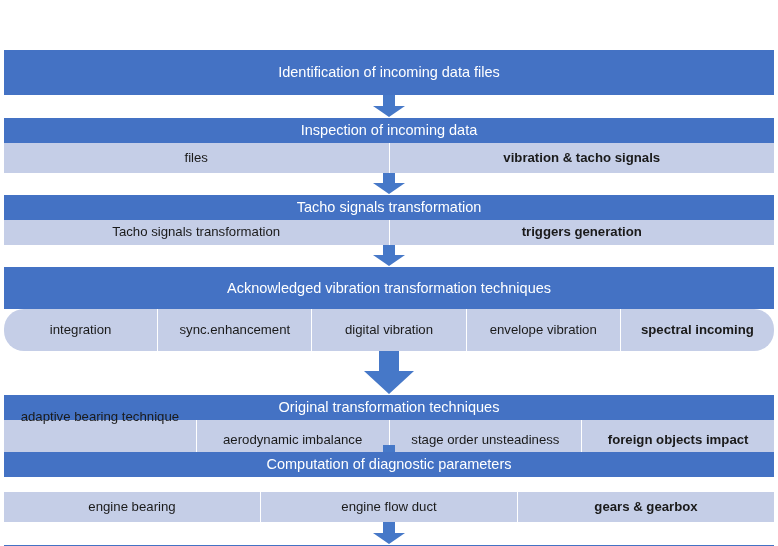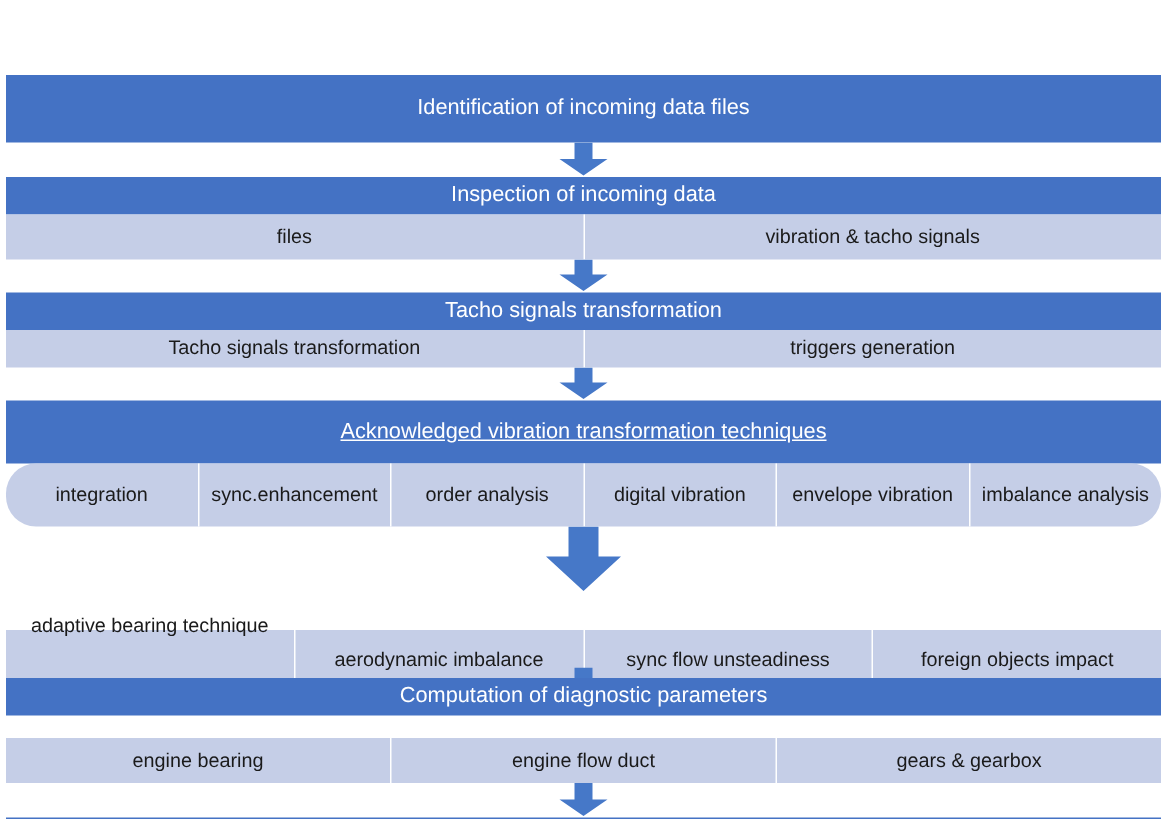--- a/index.html
+++ b/index.html
@@ -50,20 +50,21 @@
     color: #1a1a1a;
     font-size: 13.2px;
     line-height: 1.12;
     padding: 0 3px;
     box-sizing: border-box;
     border-right: 1.5px solid #ffffff;
     position: relative;
   }
   .sub-cell:last-child {
     border-right: none;
+    font-weight: bold;
   }
   .sub-cell.overflow-up {
     overflow: visible;
   }
   .sub-cell .cell-text {
     display: block;
     width: 100%;
   }
   .sub-cell.overflow-up .cell-text {
     position: absolute;
@@ -117,57 +118,55 @@
       <span class="cell-text">triggers generation</span>
     </div>
   </div>
 
   <div class="arrow" style="top:199px;left:372px;width:34px;height:22px;">
     <svg width="34" height="22" viewBox="0 0 34 22">
       <polygon points="11,0 23,0 23,10 33,10 17,21 1,10 11,10" fill="#4678C8"></polygon>
     </svg>
   </div>
 
-  <div class="header-bar" style="top:221px;height:42px;text-decoration:underline;">Acknowledged vibration transformation techniques</div>
+  <div class="header-bar" style="top:221px;height:42px;">Acknowledged vibration transformation techniques</div>
   <div class="sub-row" style="top:263px;height:42px;border-radius:20px;">
     <div class="sub-cell">
       <span class="cell-text">integration</span>
     </div>
     <div class="sub-cell">
       <span class="cell-text">sync.enhancement</span>
     </div>
     <div class="sub-cell">
-      <span class="cell-text">order analysis</span>
-    </div>
-    <div class="sub-cell">
       <span class="cell-text">digital vibration</span>
     </div>
     <div class="sub-cell">
       <span class="cell-text">envelope vibration</span>
     </div>
     <div class="sub-cell">
-      <span class="cell-text">imbalance analysis</span>
+      <span class="cell-text">spectral incoming</span>
     </div>
   </div>
 
   <div class="arrow" style="top:305px;left:362px;width:54px;height:44px;">
     <svg width="54" height="44" viewBox="0 0 54 44">
       <polygon points="17,0 37,0 37,20 52,20 27,43 2,20 17,20" fill="#4678C8"></polygon>
     </svg>
   </div>
 
+  <div class="header-bar" style="top:349px;height:25px;">Original transformation techniques</div>
   <div class="sub-row" style="top:374px;height:41px;">
     <div class="sub-cell overflow-up">
       <span class="cell-text">adaptive bearing technique</span>
     </div>
     <div class="sub-cell">
       <span class="cell-text">aerodynamic imbalance</span>
     </div>
     <div class="sub-cell">
-      <span class="cell-text">sync flow unsteadiness</span>
+      <span class="cell-text">stage order unsteadiness</span>
     </div>
     <div class="sub-cell">
       <span class="cell-text">foreign objects impact</span>
     </div>
   </div>
 
   <div class="arrow" style="top:399px;left:372px;width:34px;height:22px;">
     <svg width="34" height="22" viewBox="0 0 34 22">
       <polygon points="11,0 23,0 23,10 33,10 17,21 1,10 11,10" fill="#4678C8"></polygon>
     </svg>

